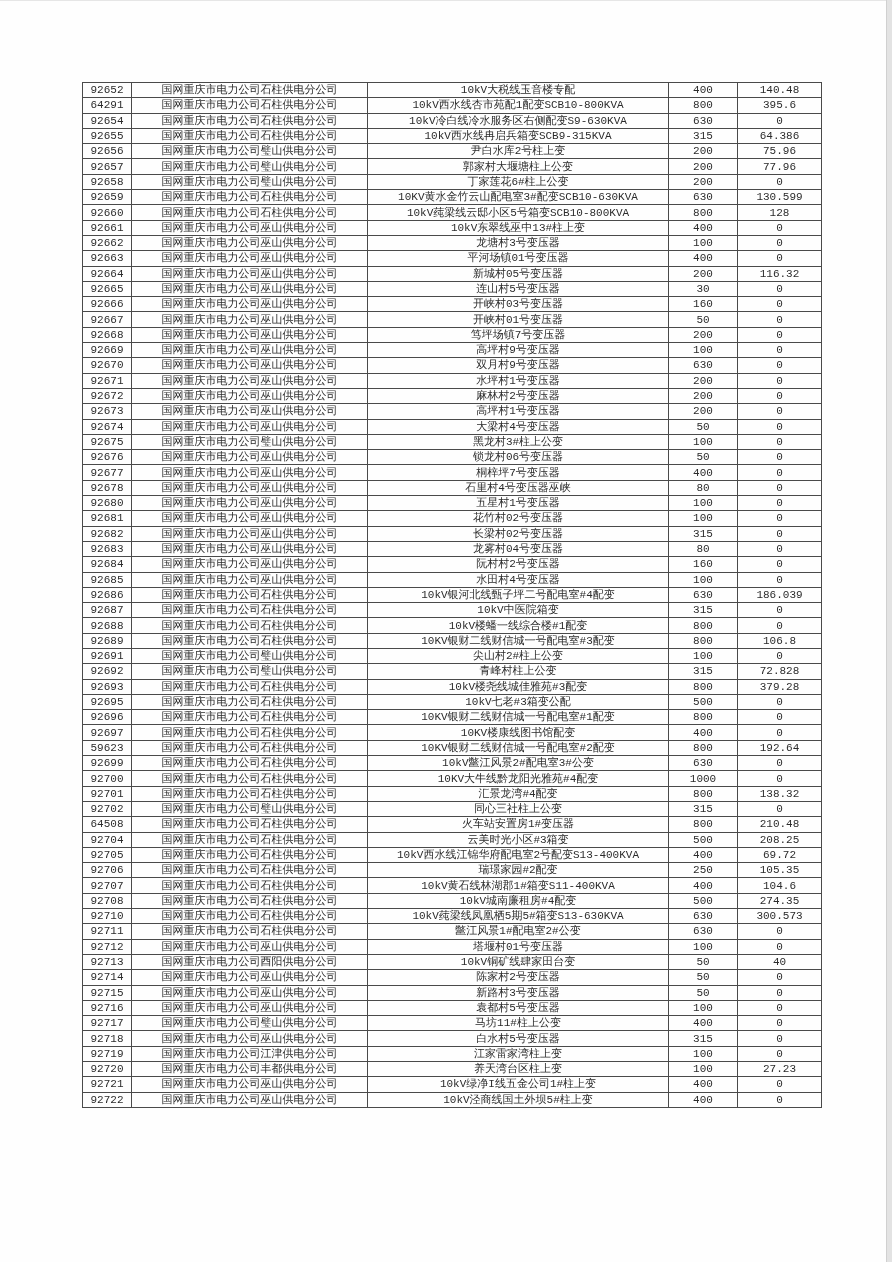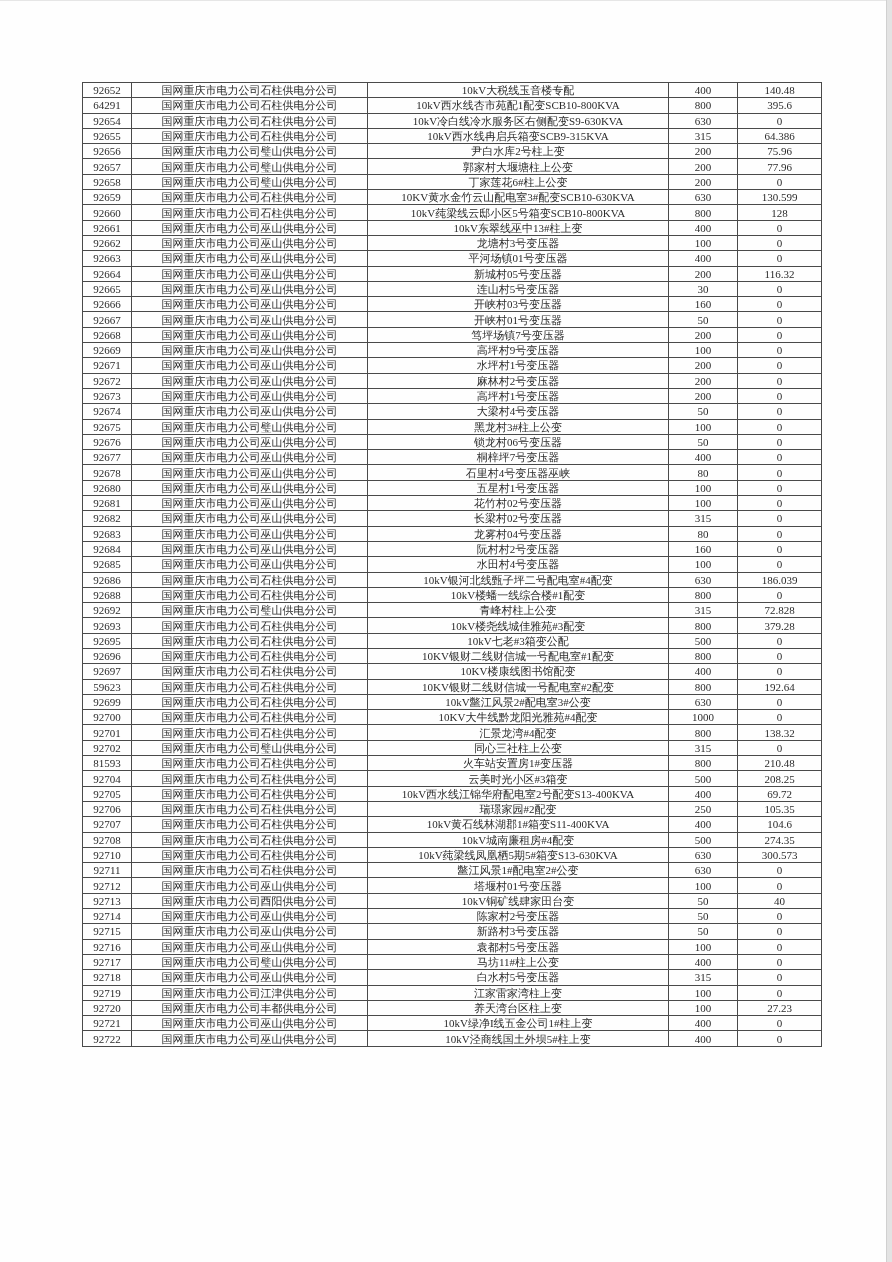--- a/index.html
+++ b/index.html
@@ -7,20 +7,21 @@
     padding: 0;
     background: #ffffff;
     font-family: "Liberation Serif", "DejaVu Serif", serif;
   }
   .page {
     position: relative;
     width: 892px;
     height: 1262px;
     background: #fefefe;
     overflow: hidden;
+    font-family: Liberation Mono, monospace;
   }
   .top-hairline {
     position: absolute;
     top: 0; left: 0;
     width: 100%; height: 1px;
     background: #e6e6e6;
   }
   .scroll-strip {
     position: absolute;
     top: 0; right: 0;
@@ -189,20 +190,27 @@
           <td>0</td>
         </tr>
         <tr>
           <td>92669</td>
           <td>国网重庆市电力公司巫山供电分公司</td>
           <td>高坪村9号变压器</td>
           <td>100</td>
           <td>0</td>
         </tr>
         <tr>
+          <td>92670</td>
+          <td>国网重庆市电力公司巫山供电分公司</td>
+          <td>双月村9号变压器</td>
+          <td>630</td>
+          <td>0</td>
+        </tr>
+        <tr>
           <td>92671</td>
           <td>国网重庆市电力公司巫山供电分公司</td>
           <td>水坪村1号变压器</td>
           <td>200</td>
           <td>0</td>
         </tr>
         <tr>
           <td>92672</td>
           <td>国网重庆市电力公司巫山供电分公司</td>
           <td>麻林村2号变压器</td>
@@ -294,24 +302,45 @@
           <td>0</td>
         </tr>
         <tr>
           <td>92686</td>
           <td>国网重庆市电力公司石柱供电分公司</td>
           <td>10kV银河北线甄子坪二号配电室#4配变</td>
           <td>630</td>
           <td>186.039</td>
         </tr>
         <tr>
+          <td>92687</td>
+          <td>国网重庆市电力公司石柱供电分公司</td>
+          <td>10kV中医院箱变</td>
+          <td>315</td>
+          <td>0</td>
+        </tr>
+        <tr>
           <td>92688</td>
           <td>国网重庆市电力公司石柱供电分公司</td>
           <td>10kV楼蟠一线综合楼#1配变</td>
           <td>800</td>
+          <td>0</td>
+        </tr>
+        <tr>
+          <td>92689</td>
+          <td>国网重庆市电力公司石柱供电分公司</td>
+          <td>10KV银财二线财信城一号配电室#3配变</td>
+          <td>800</td>
+          <td>106.8</td>
+        </tr>
+        <tr>
+          <td>92691</td>
+          <td>国网重庆市电力公司璧山供电分公司</td>
+          <td>尖山村2#柱上公变</td>
+          <td>100</td>
           <td>0</td>
         </tr>
         <tr>
           <td>92692</td>
           <td>国网重庆市电力公司璧山供电分公司</td>
           <td>青峰村柱上公变</td>
           <td>315</td>
           <td>72.828</td>
         </tr>
         <tr>
@@ -371,21 +400,21 @@
           <td>138.32</td>
         </tr>
         <tr>
           <td>92702</td>
           <td>国网重庆市电力公司璧山供电分公司</td>
           <td>同心三社柱上公变</td>
           <td>315</td>
           <td>0</td>
         </tr>
         <tr>
-          <td>81593</td>
+          <td>64508</td>
           <td>国网重庆市电力公司石柱供电分公司</td>
           <td>火车站安置房1#变压器</td>
           <td>800</td>
           <td>210.48</td>
         </tr>
         <tr>
           <td>92704</td>
           <td>国网重庆市电力公司石柱供电分公司</td>
           <td>云美时光小区#3箱变</td>
           <td>500</td>

